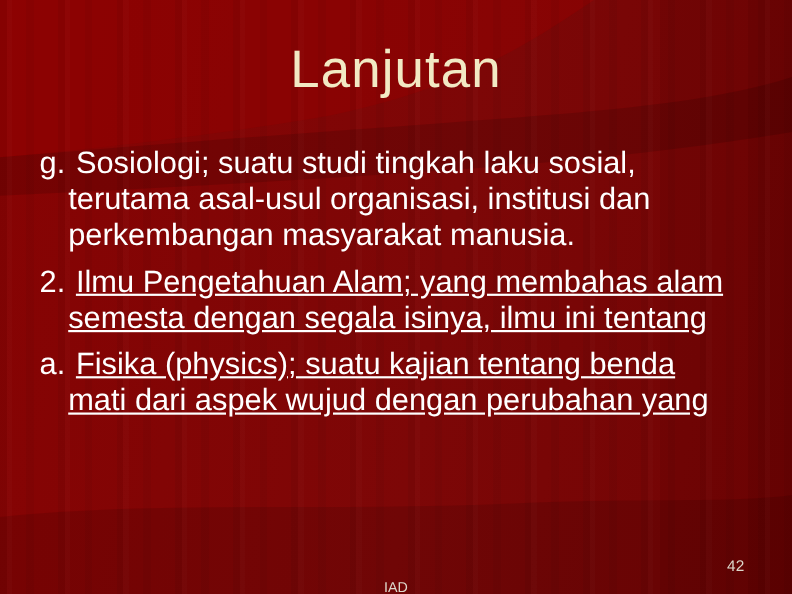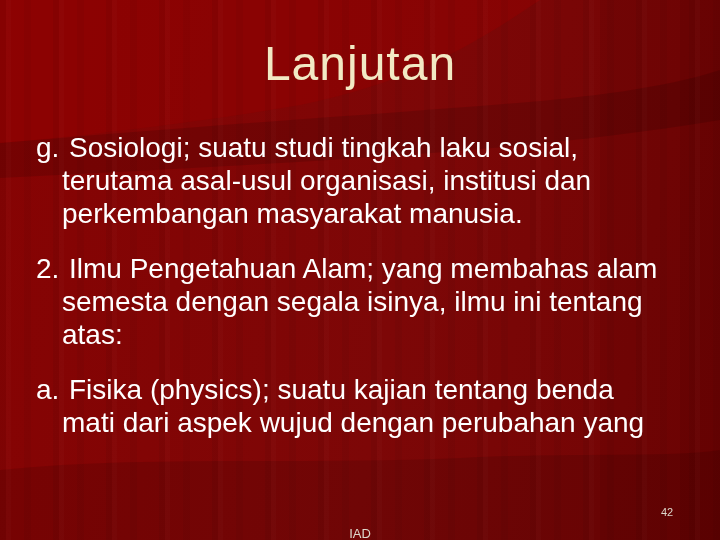--- a/index.html
+++ b/index.html
@@ -48,39 +48,39 @@
   .body-text {
     position: absolute;
     top: 131px;
     left: 36px;
     width: 650px;
     color: #ffffff;
     font-size: 28px;
     line-height: 33px;
   }
   .para { margin: 0; }
-  .para + .para { margin-top: 22px; }
+  .para + .para { margin-top: 9px; text-decoration: underline; }
   .line { white-space: nowrap; height: 33px; }
   .marker { display: inline-block; width: 33px; }
   .cont { padding-left: 26px; }
   .footer-center {
     position: absolute;
     top: 506px;
     left: 0;
     width: 720px;
     text-align: center;
     font-size: 13px;
     color: #ddd8cc;
     margin-top: 20px;
   }
   .page-number {
     position: absolute;
     top: 506px;
     left: 661px;
-    font-size: 11px;
+    font-size: 14px;
     color: #ddd8cc;
   }
 </style>
 </head>
 <body>
 
 <div class="slide">
 
   <svg class="bg-svg" viewBox="0 0 720 540" xmlns="http://www.w3.org/2000/svg" aria-hidden="true">
     <path d="M0,0 L540,0 C480,40 420,80 300,105 C200,122 90,135 0,143 Z" fill="#920202" opacity="0.55"></path>
@@ -101,21 +101,20 @@
       </div>
       <div class="line cont">terutama asal-usul organisasi, institusi dan</div>
       <div class="line cont">perkembangan masyarakat manusia.</div>
     </div>
 
     <div class="para">
       <div class="line">
         <span class="marker">2.</span><span>Ilmu Pengetahuan Alam; yang membahas alam</span>
       </div>
       <div class="line cont">semesta dengan segala isinya, ilmu ini tentang</div>
-      <div class="line cont">atas:</div>
     </div>
 
     <div class="para">
       <div class="line">
         <span class="marker">a.</span><span>Fisika (physics); suatu kajian tentang benda</span>
       </div>
       <div class="line cont">mati dari aspek wujud dengan perubahan yang</div>
     </div>
 
   </div>

